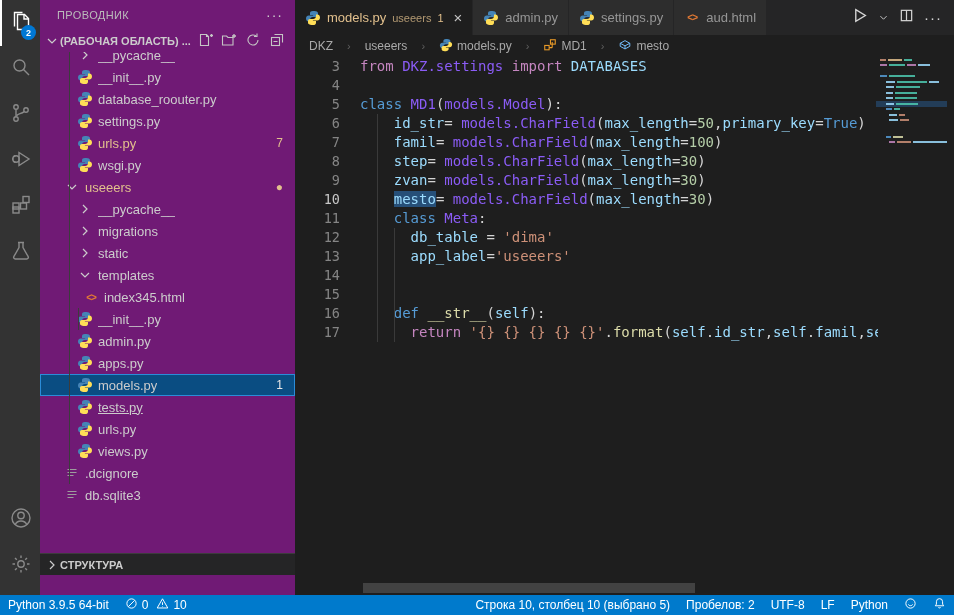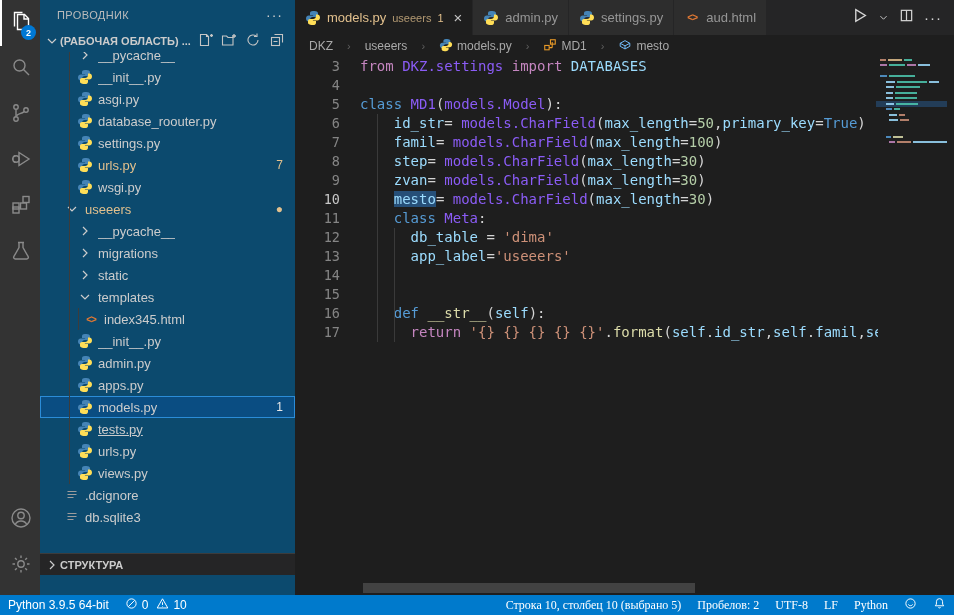--- a/index.html
+++ b/index.html
@@ -14,21 +14,21 @@
   .ab-group-bottom { margin-top:auto; display:flex; flex-direction:column; padding-bottom:6px; }
   .ab-item { position:relative; height:46px; display:flex; align-items:center; justify-content:center;
     color:#8a8a8a; border-left:2px solid transparent; cursor:pointer; }
   .ab-item.active { color:#ffffff; border-left-color:#ffffff; }
   .ab-item svg { width:24px; height:24px; stroke:currentColor; fill:none; stroke-width:1.4; }
   .ab-badge { position:absolute; right:4px; bottom:6px; min-width:15px; height:15px; border-radius:50%;
     background:#0078d4; color:#fff; font-size:9px; font-weight:bold; display:flex; align-items:center;
     justify-content:center; }
 
   
-  #sidebar { width:255px; background:#0c4a6e; position:relative; flex:none; color:#cccccc; }
+  #sidebar { width:255px; background:#701a75; position:relative; flex:none; color:#cccccc; }
   .sb-title { height:30px; display:flex; align-items:center; padding:0 12px 0 17px;
     font-size:11px; letter-spacing:.4px; color:#bbbbbb; }
   .sb-title .dots { margin-left:auto; font-size:14px; letter-spacing:1px; color:#cccccc; cursor:pointer; }
   .sb-section { height:22px; display:flex; align-items:center; padding:0 10px 0 4px;
     font-size:11px; font-weight:bold; color:#cccccc; }
   .sb-section .chev { width:16px; height:16px; flex:none; }
   .sb-section .lbl { white-space:nowrap; overflow:hidden; }
   .sb-section .acts { margin-left:auto; display:flex; gap:8px; }
   .sb-section .acts svg { width:16px; height:16px; stroke:#c5c5c5; fill:none; stroke-width:1.1; cursor:pointer; }
   #tree { position:absolute; top:52px; left:0; right:0; bottom:42px; overflow:hidden; }
@@ -89,21 +89,21 @@
   .mm-band { position:absolute; left:-2px; right:-2px; top:0; bottom:0; background:rgba(38,79,120,.65); }
   .mm-seg { height:2px; flex:none; margin-right:2px; opacity:.85; }
   .mm-str{background:#ce9178}.mm-gold{background:#e2c08d}.mm-typ{background:#4ec9b0}
   .mm-ctl{background:#c586c0}.mm-var{background:#9cdcfe}.mm-kw{background:#569cd6}.mm-fn{background:#dcdcaa}
 
   
   #status-bar { height:20px; background:#007acc; color:#ffffff; display:flex; align-items:center;
     font-size:12px; flex:none; }
   .sb-seg { display:flex; align-items:center; gap:4px; padding:0 8px; height:20px; cursor:pointer; white-space:nowrap; }
   .sb-seg svg { width:13px; height:13px; stroke:#fff; fill:none; stroke-width:1.2; }
-  #status-right { margin-left:auto; display:flex;font-family:Liberation Serif, serif; }
+  #status-right { margin-left:auto; display:flex; }
 </style>
 </head>
 <body>
 
 <div id="app">
   <div id="main">
     <div id="activity-bar">
       <div class="ab-group-top">
           <div class="ab-item active">
             <span><svg viewBox="0 0 24 24">
@@ -215,29 +215,20 @@
             </span>
             <span class="tlabel">__init__.py</span>
           </div>
           <div class="tree-row" style="padding-left: 37px;">
             <span class="ticon">
               <svg viewBox="0 0 16 16">
                 <path d="M7.9 1C6.1 1 5 1.9 5 3.3V5h3.1v.5H3.7C2.2 5.5 1 6.6 1 8.5s1.2 3 2.6 3H5V9.7C5 8.2 6.3 7 7.9 7h3.2C12.2 7 13 6.1 13 5V3.2C13 1.9 11.3 1 9.5 1H7.9z" fill="#4584b6"></path>
                 <path d="M8.1 15c1.8 0 2.9-.9 2.9-2.3V11H7.9v-.5h4.4c1.5 0 2.7-1.1 2.7-3s-1.2-3-2.6-3H11v1.8c0 1.5-1.3 2.7-2.9 2.7H4.9C3.8 9 3 9.9 3 11v1.8C3 14.1 4.7 15 6.5 15h1.6z" fill="#ffde57"></path>
               </svg>
             </span>
-            <span class="tlabel">asgi.py</span>
-          </div>
-          <div class="tree-row" style="padding-left: 37px;">
-            <span class="ticon">
-              <svg viewBox="0 0 16 16">
-                <path d="M7.9 1C6.1 1 5 1.9 5 3.3V5h3.1v.5H3.7C2.2 5.5 1 6.6 1 8.5s1.2 3 2.6 3H5V9.7C5 8.2 6.3 7 7.9 7h3.2C12.2 7 13 6.1 13 5V3.2C13 1.9 11.3 1 9.5 1H7.9z" fill="#4584b6"></path>
-                <path d="M8.1 15c1.8 0 2.9-.9 2.9-2.3V11H7.9v-.5h4.4c1.5 0 2.7-1.1 2.7-3s-1.2-3-2.6-3H11v1.8c0 1.5-1.3 2.7-2.9 2.7H4.9C3.8 9 3 9.9 3 11v1.8C3 14.1 4.7 15 6.5 15h1.6z" fill="#ffde57"></path>
-              </svg>
-            </span>
             <span class="tlabel">database_roouter.py</span>
           </div>
           <div class="tree-row" style="padding-left: 37px;">
             <span class="ticon">
               <svg viewBox="0 0 16 16">
                 <path d="M7.9 1C6.1 1 5 1.9 5 3.3V5h3.1v.5H3.7C2.2 5.5 1 6.6 1 8.5s1.2 3 2.6 3H5V9.7C5 8.2 6.3 7 7.9 7h3.2C12.2 7 13 6.1 13 5V3.2C13 1.9 11.3 1 9.5 1H7.9z" fill="#4584b6"></path>
                 <path d="M8.1 15c1.8 0 2.9-.9 2.9-2.3V11H7.9v-.5h4.4c1.5 0 2.7-1.1 2.7-3s-1.2-3-2.6-3H11v1.8c0 1.5-1.3 2.7-2.9 2.7H4.9C3.8 9 3 9.9 3 11v1.8C3 14.1 4.7 15 6.5 15h1.6z" fill="#ffde57"></path>
               </svg>
             </span>
             <span class="tlabel">settings.py</span>

